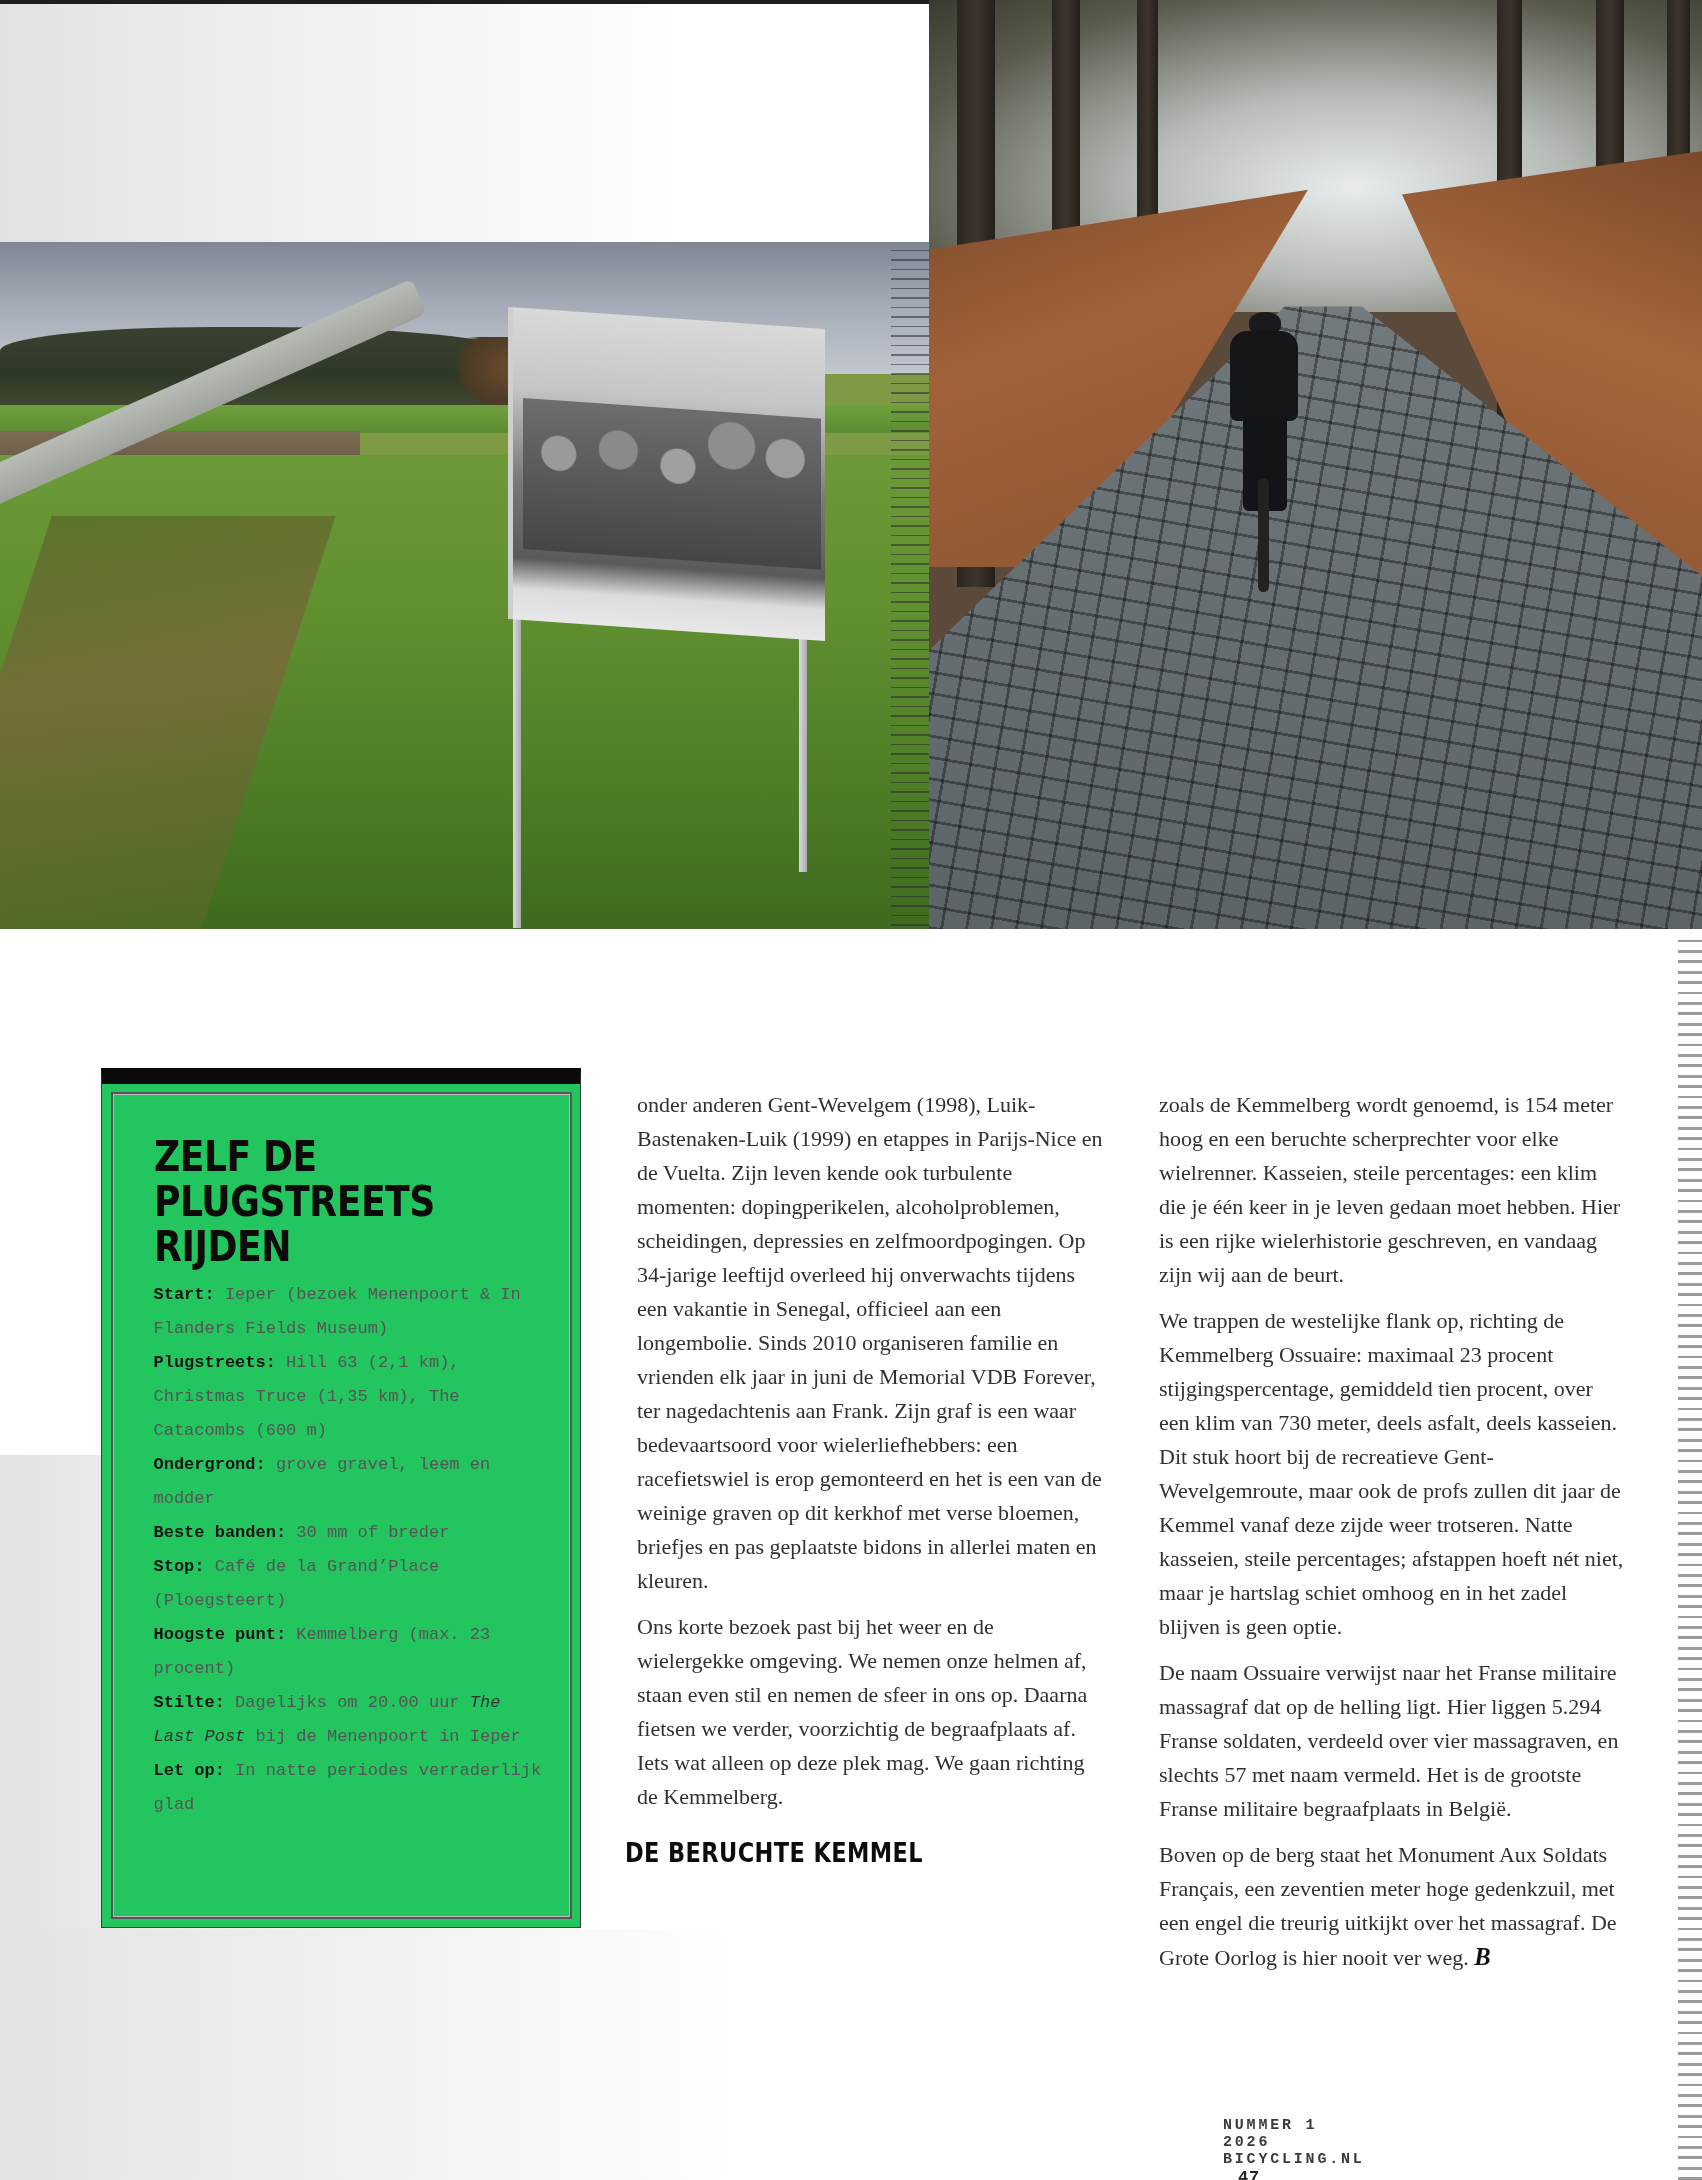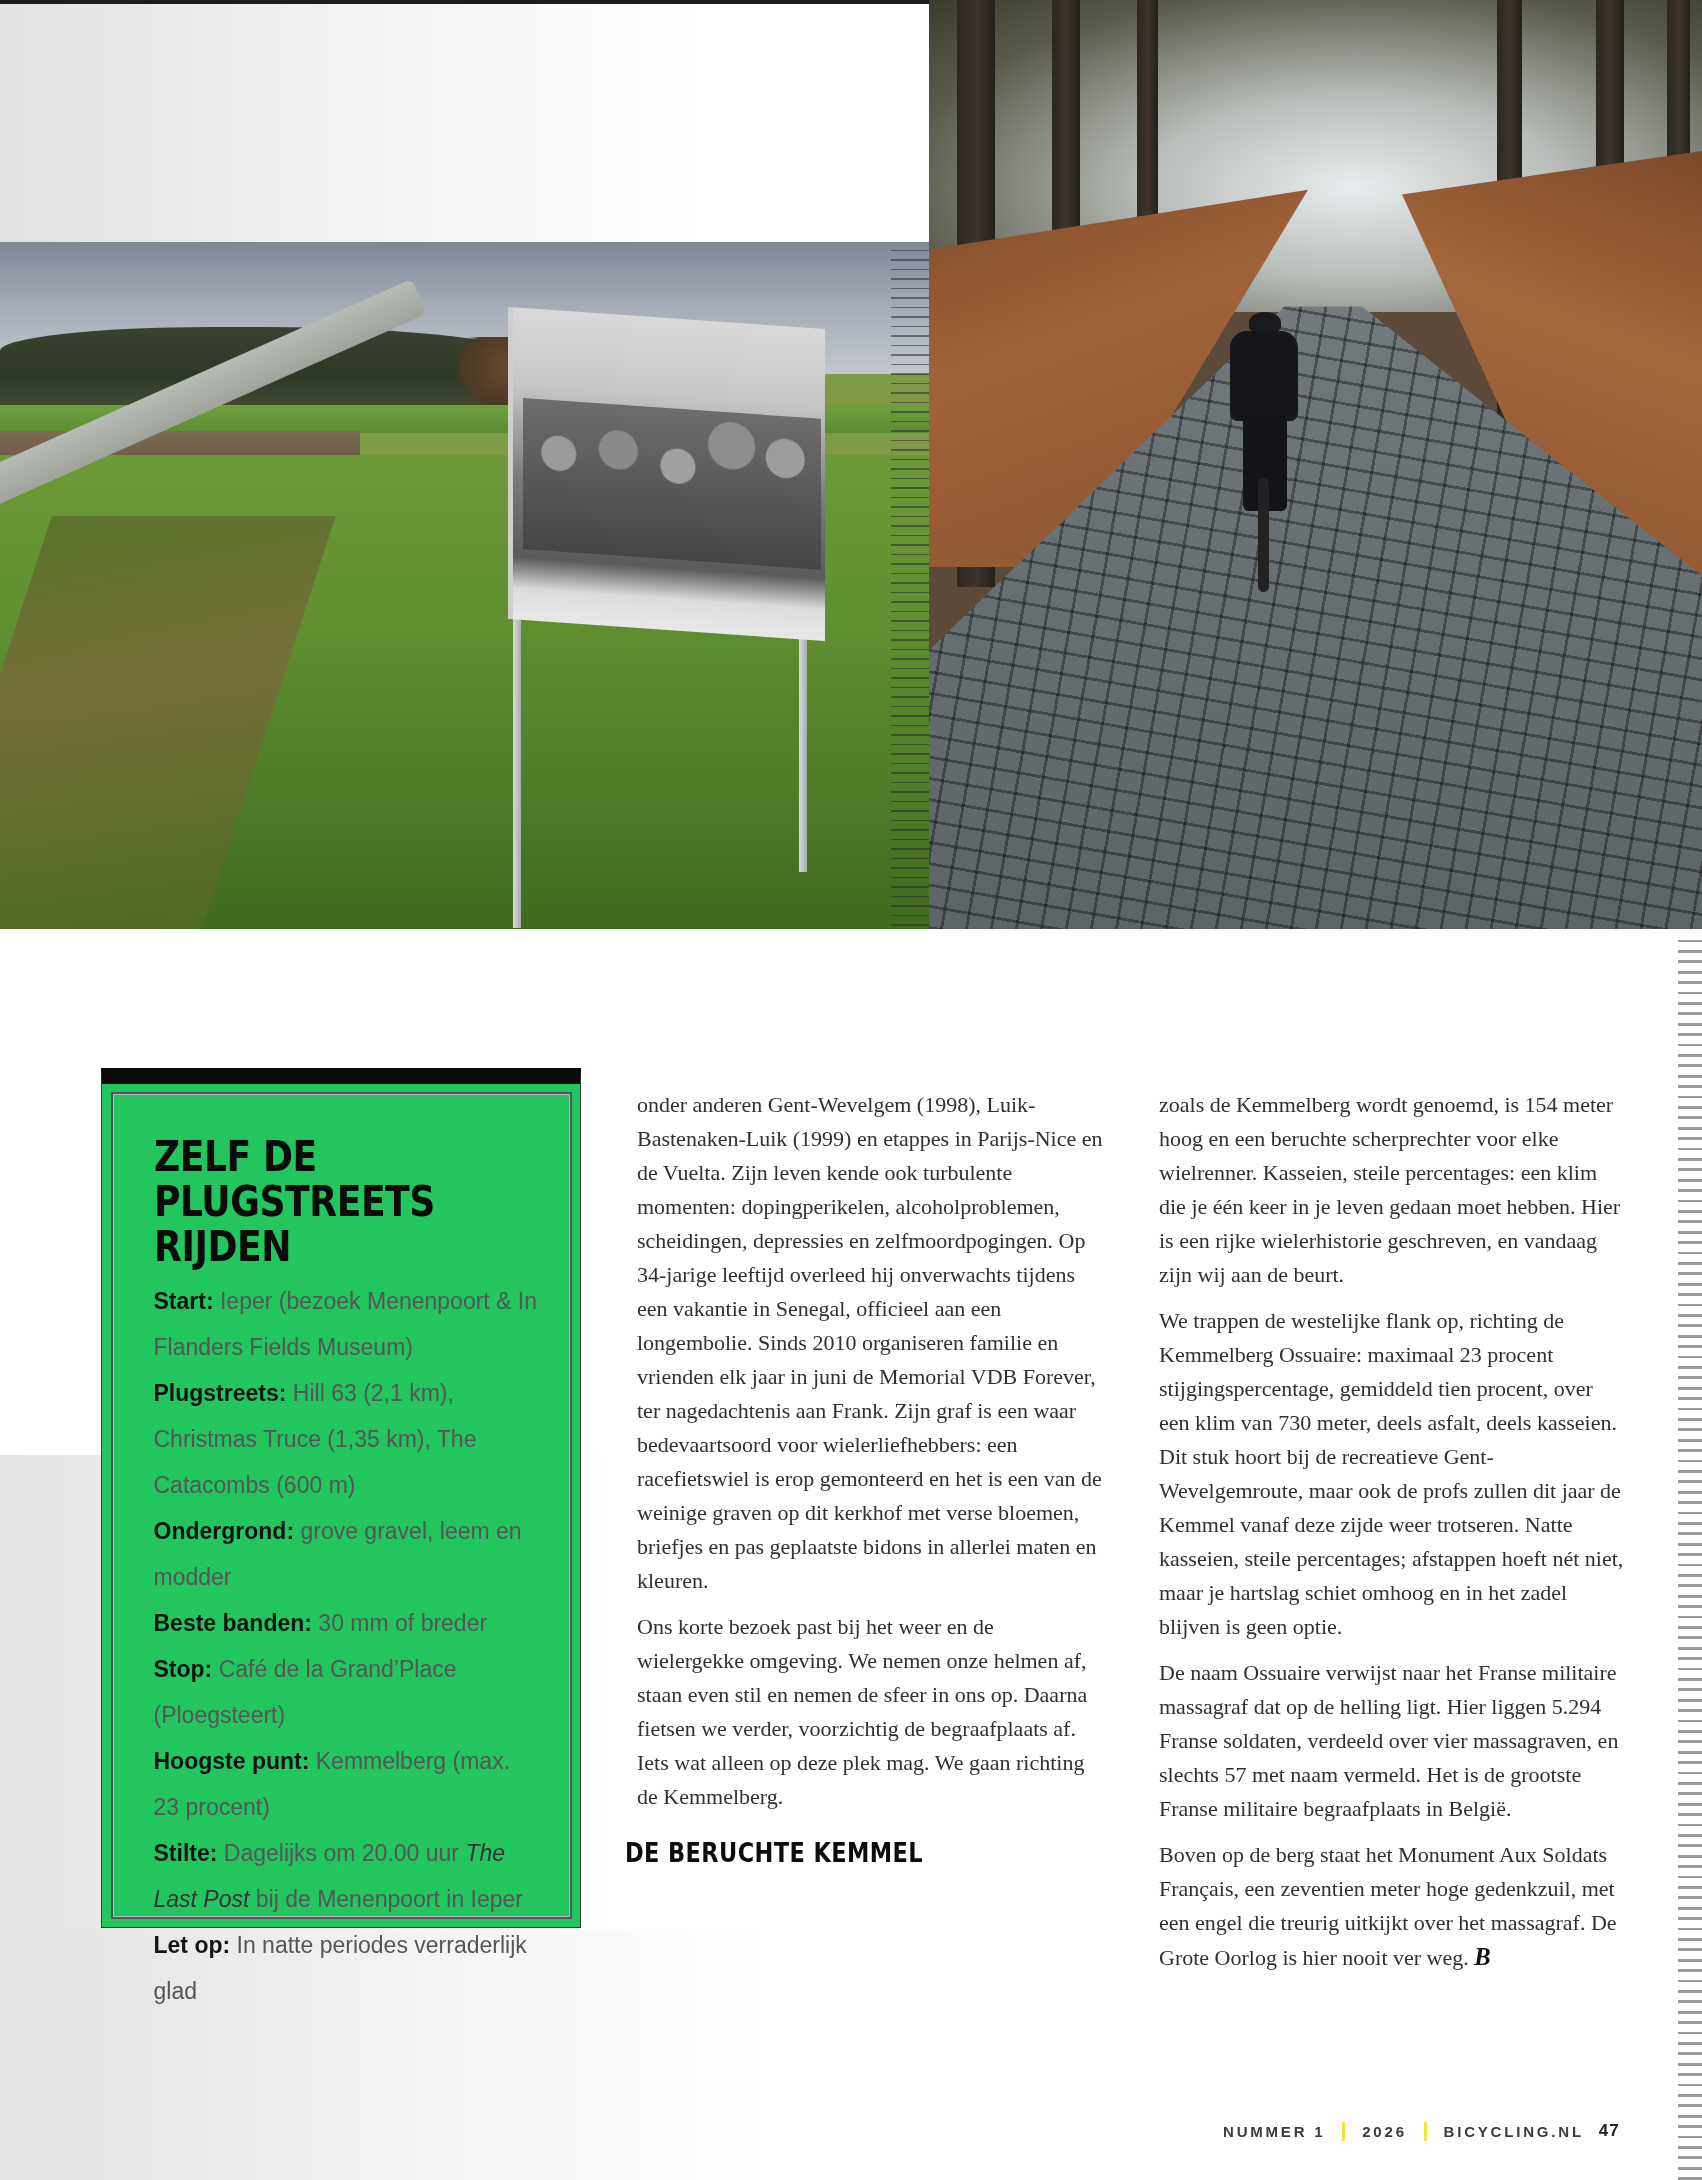--- a/index.html
+++ b/index.html
@@ -108,43 +108,43 @@
     border: 2.8px solid #555; box-shadow: inset 0 0 0 0.9px #bbb;
     padding: 40px 0 0 41px; box-sizing: border-box;
   }
   .infobox-title {
     font-family: "DejaVu Sans", "Liberation Sans", sans-serif; font-weight: 900;
     font-size: 42px; line-height: 45px; letter-spacing: -0.5px; color: #0b0b0b;
     text-transform: uppercase; margin: 0 0 9.5px 0; transform: scaleX(0.86); transform-origin: left;
     white-space: pre-line; width: 416px;
   }
   .info-row {
-    font-family: Liberation Sans, sans-serif; font-size: 23px; line-height: 46px;
+    font-family: Liberation Mono, monospace; font-size: 17px; line-height: 34px;
     color: #555; width: 388px;
   }
   .info-row .k { font-weight: bold; color: #141414; }
   .info-row .em { font-style: italic; color: #333; }
 
   
   .col { position: absolute; top: 1076px; width: 492px;
     font-family: "Liberation Serif", "DejaVu Serif", serif; font-size: 22px; line-height: 34px; color: #303030; }
   .col-mid { left: 625px; }
   .col-right { left: 1147px; }
   .col p { margin: 12px; white-space: pre-line; }
   .subhead {
     font-family: "DejaVu Sans", "Liberation Sans", sans-serif; font-weight: 900; font-size: 27.4px;
     line-height: 32px; color: #0c0c0c; letter-spacing: 0.5px; text-transform: uppercase;
     margin: 23px 0 3.8px 0; transform: scaleX(0.82); transform-origin: left; white-space: nowrap;
   }
   .endmark { font-weight: bold; font-style: italic; color: #111; font-size: 24.6px; }
 
   
   .footer { position: absolute; left: 1223px; top: 2117px; height: 28px;
-    font-family: Liberation Sans, sans-serif; font-size: 15px; font-weight: bold;
-    letter-spacing: 2.8px; color: #3b3b3b; display: flex; align-items: center; white-space: nowrap; }
+    font-family: Liberation Mono, monospace; font-size: 15px; font-weight: bold;
+    letter-spacing: 2.8px; color: #3b3b3b; display: flex; white-space: nowrap; flex-direction: column; }
   .footer .sep { display: inline-block; width: 2.8px; height: 19px; background: #f5e23a; margin: 0 17px; }
   .footer .page { margin-left: 15px; font-size: 17px; color: #222; letter-spacing: 0.9px; }
 
   .ruler-right { position: absolute; left: 1678px; top: 932px; width: 24.6px; height: 1248px;
     background: repeating-linear-gradient(180deg, transparent 0 7.6px, rgba(120,120,120,.75) 7.6px 10.4px);
   }
 </style>
 </head>
 <body>
 

